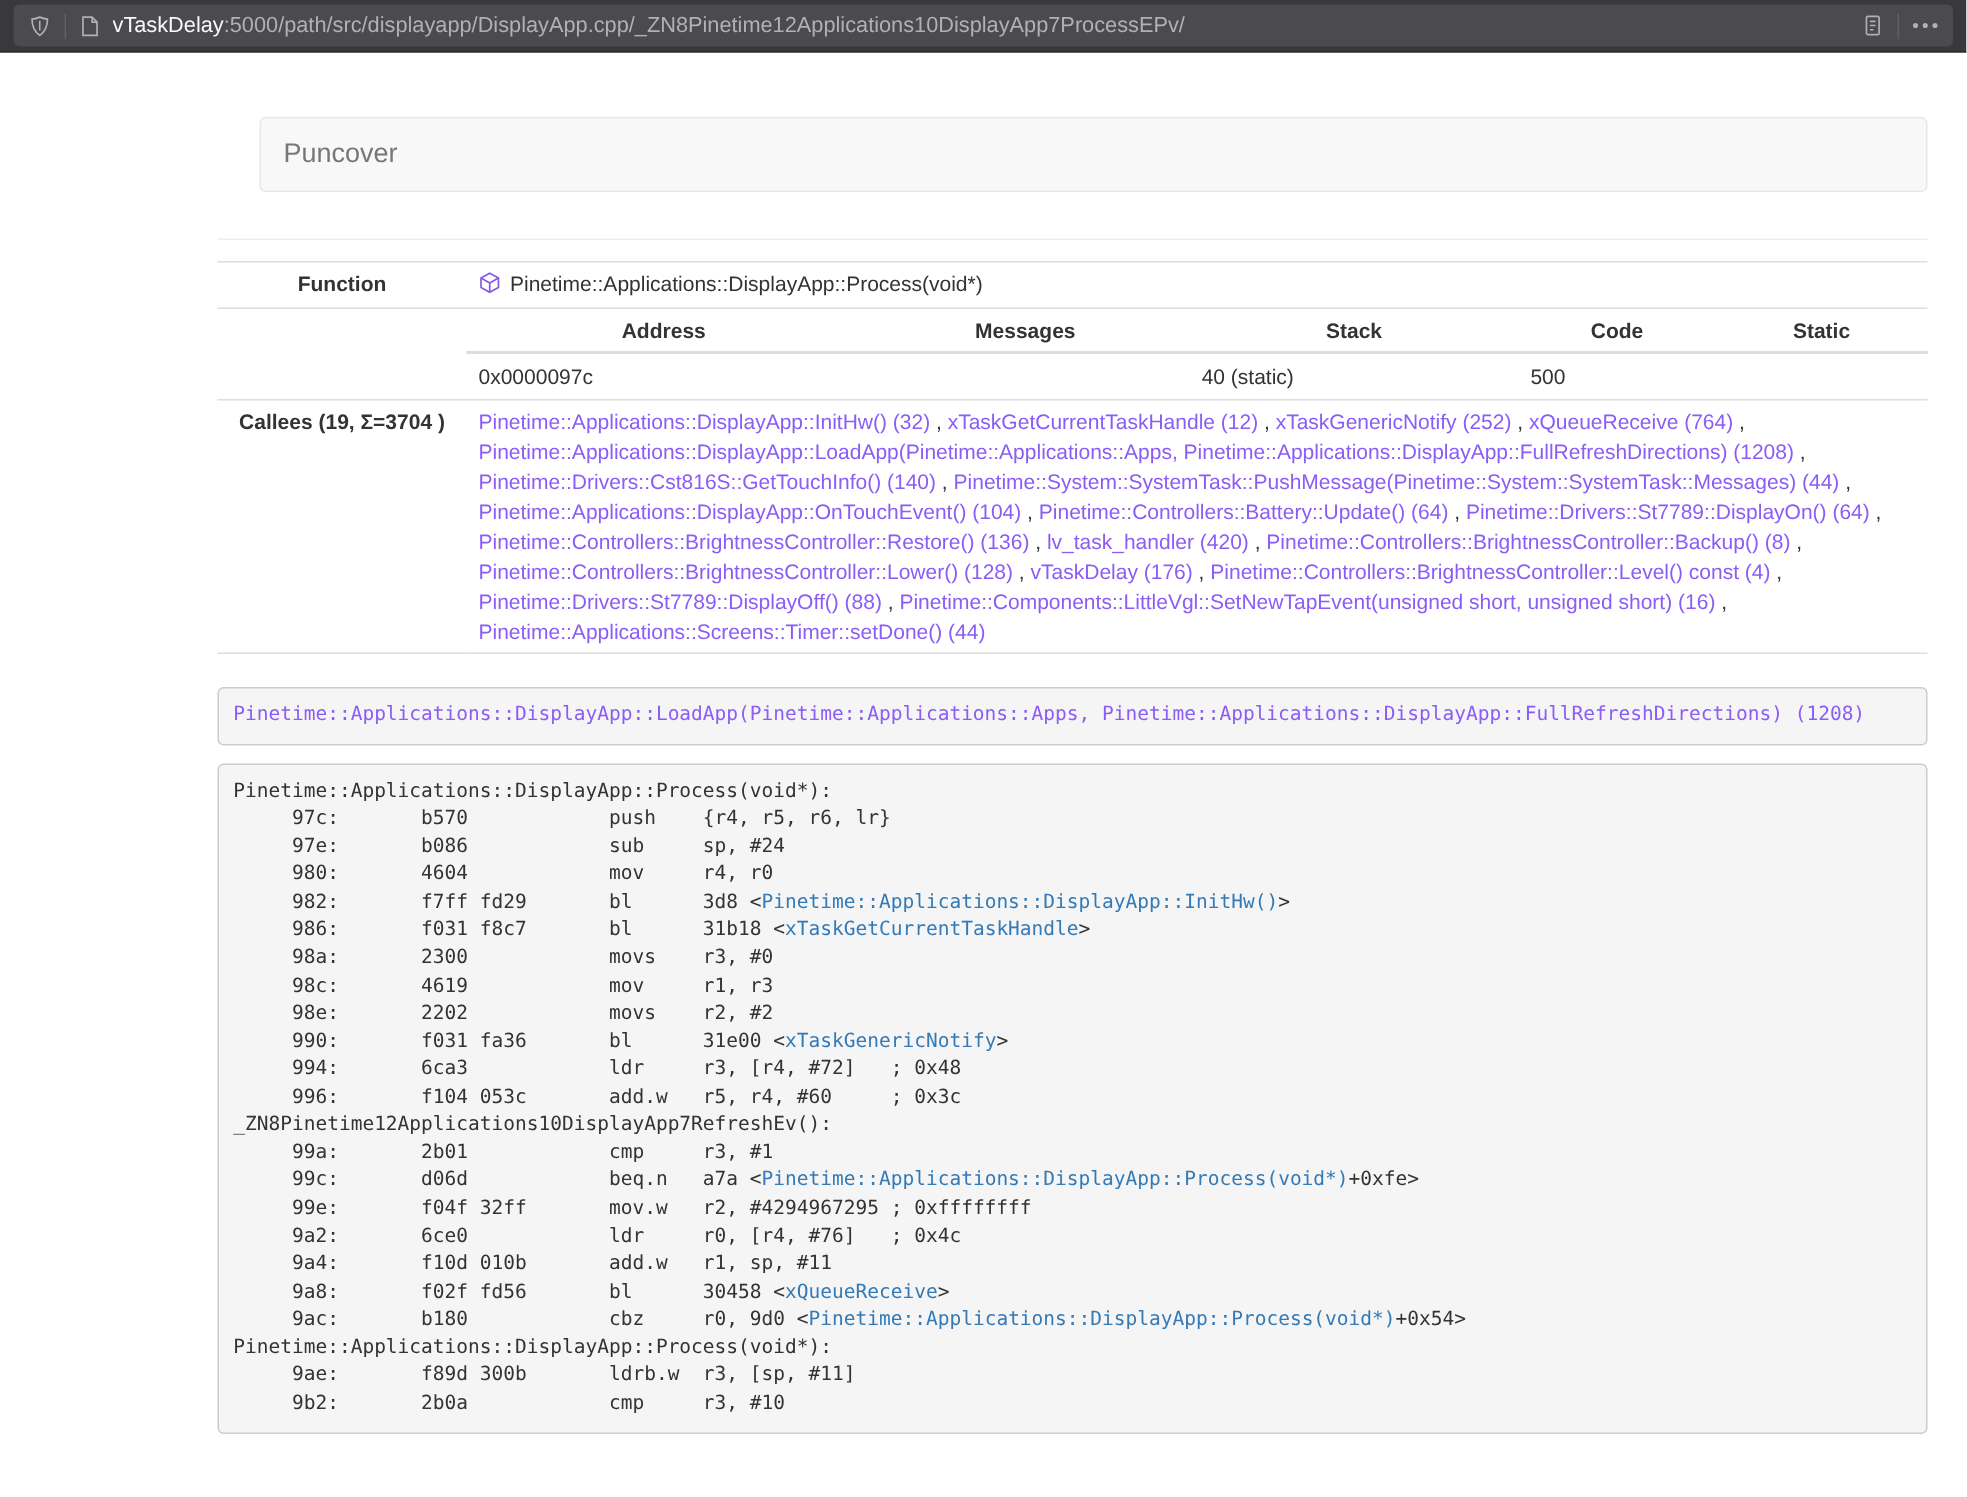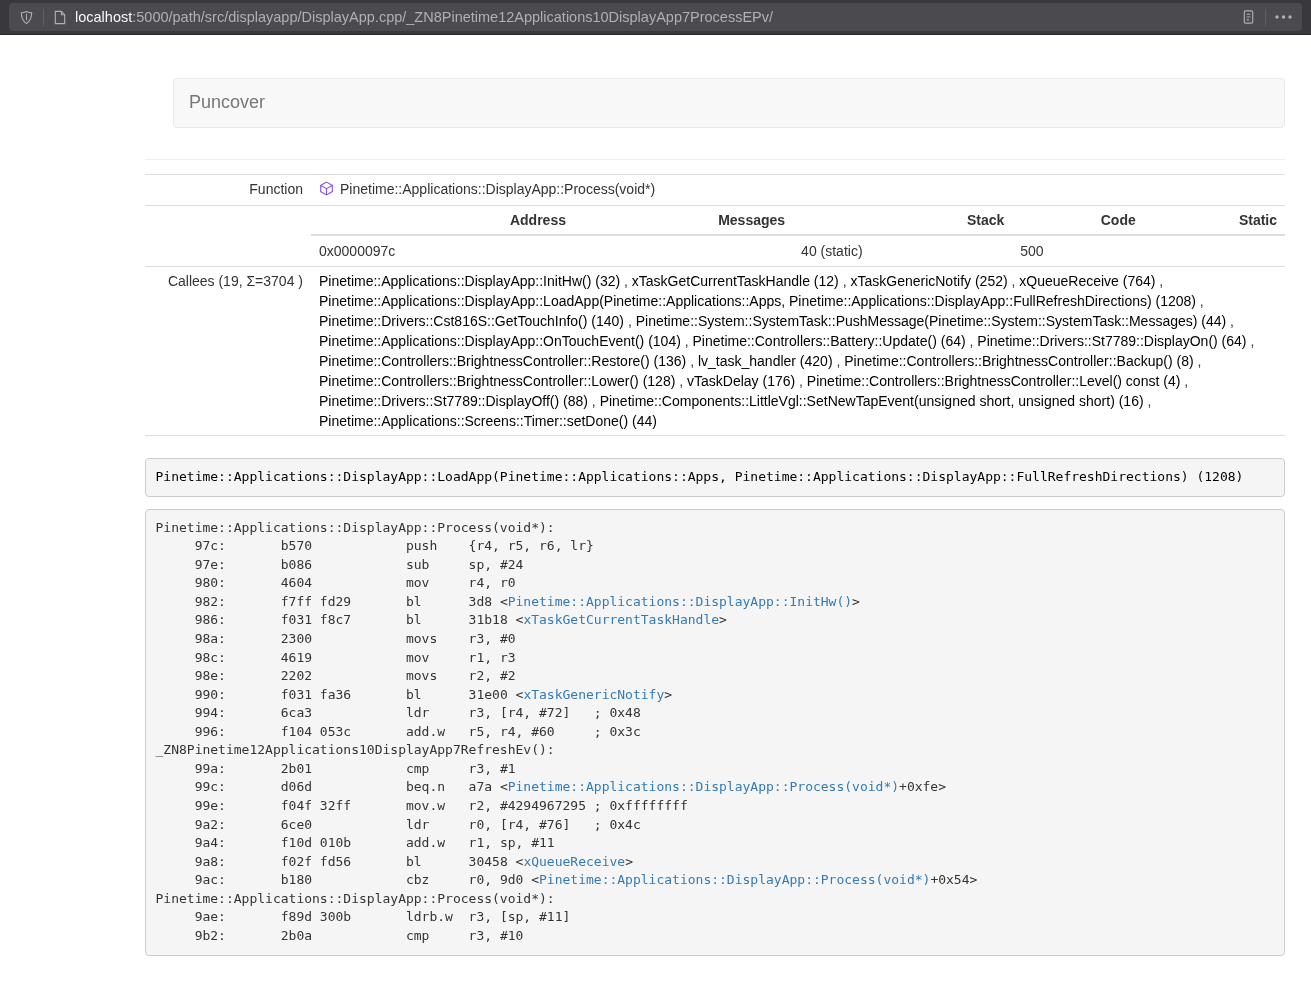--- a/index.html
+++ b/index.html
@@ -15,29 +15,29 @@
   .urltext{flex:1;min-width:0;white-space:nowrap;overflow:hidden;font-size:14.5px;margin-left:8px;}
   .host{color:#f9f9fa;}
   .rest{color:#b1b1b3;}
   
   .page{margin-left:145px;width:1140px;}
   .navbar{margin-top:43px;height:50px;background:#f8f8f8;border:1px solid #e7e7e7;border-radius:4px;box-sizing:border-box;display:flex;align-items:center;margin-left:28px;}
   .brand{font-size:18px;color:#777;padding:0 15px;}
   hr.rule{border:0;border-top:1px solid #eee;margin:31px 0 0;}
   .crumbs{margin:17px 0 0;font-size:16px;line-height:1.2;color:#777;}
   .crumbs a{color:#337ab7;text-decoration:none;}
-  a.lnk{color:#000000;text-decoration:none;text-align:right;}
+  a.lnk{color:#8b5cf6;text-decoration:none;text-align:right;}
   
   table.tbl{width:100%;border-collapse:collapse;margin-top:14px;border-bottom:1px solid #ddd;}
   table.tbl>tbody>tr{border-top:1px solid #ddd;}
-  table.tbl th{text-align:right;font-weight:normal;width:150px;padding:4px 8px;vertical-align:top;line-height:20px;}
+  table.tbl th{text-align:center;font-weight:bold;width:150px;padding:4px 8px;vertical-align:top;line-height:20px;}
   table.tbl td{padding:4px 8px;vertical-align:top;line-height:20px;}
   table.tbl td.p0{padding:0;}
   table.inner{width:100%;border-collapse:collapse;}
-  table.inner th{width:auto;text-align:right;font-weight:bold;padding:4px 8px;border-bottom:2px solid #ddd;line-height:20px;}
+  table.inner th{width:auto;text-align:center;font-weight:bold;padding:4px 8px;border-bottom:2px solid #ddd;line-height:20px;}
   table.inner th:nth-child(1){width:27%;}
   table.inner th:nth-child(2){width:22.5%;}
   table.inner th:nth-child(3){width:22.5%;}
   table.inner th:nth-child(4){width:13.5%;}
   table.inner th:nth-child(5){width:14.5%;}
   table.inner td{padding:5px 8px;line-height:20px;}
   .cube{display:inline-block;vertical-align:-2px;margin-right:6px;}
   
   pre{
     font-family:"DejaVu Sans Mono","Liberation Mono",monospace;font-size:13px;line-height:1.42857;
@@ -58,21 +58,21 @@
           <path fill="none" stroke="#b1b1b3" stroke-width="1.1" d="M8 4v7"></path>
         </svg>
     </span>
     <span class="ubdiv"></span>
     <span class="ubicon">
       <svg width="14" height="15" viewBox="0 0 14 16">
           <path fill="none" stroke="#b1b1b3" stroke-width="1.2" d="M2 1.5h6.5L12 5v9.5H2z"></path>
           <path fill="none" stroke="#b1b1b3" stroke-width="1.2" d="M8.5 1.5V5H12"></path>
         </svg>
     </span>
-    <span class="urltext"><span class="host">localhost</span><span class="rest">:5000/path/src/displayapp/DisplayApp.cpp/_ZN8Pinetime12Applications10DisplayApp7ProcessEPv/</span></span>
+    <span class="urltext"><span class="host">vTaskDelay</span><span class="rest">:5000/path/src/displayapp/DisplayApp.cpp/_ZN8Pinetime12Applications10DisplayApp7ProcessEPv/</span></span>
     <span class="ubicon">
       <svg width="15" height="16" viewBox="0 0 16 16">
           <rect x="3.5" y="1.5" width="9" height="13" rx="1.2" fill="none" stroke="#b1b1b3" stroke-width="1.2"></rect>
           <path stroke="#b1b1b3" stroke-width="1.2" d="M6 5h4M6 8h4M6 11h2.5"></path>
         </svg>
     </span>
     <span class="ubdiv"></span>
     <span class="ubicon">
       <svg width="17" height="4" viewBox="0 0 17 4">
           <circle cx="2" cy="2" r="1.7" fill="#b1b1b3"></circle>

